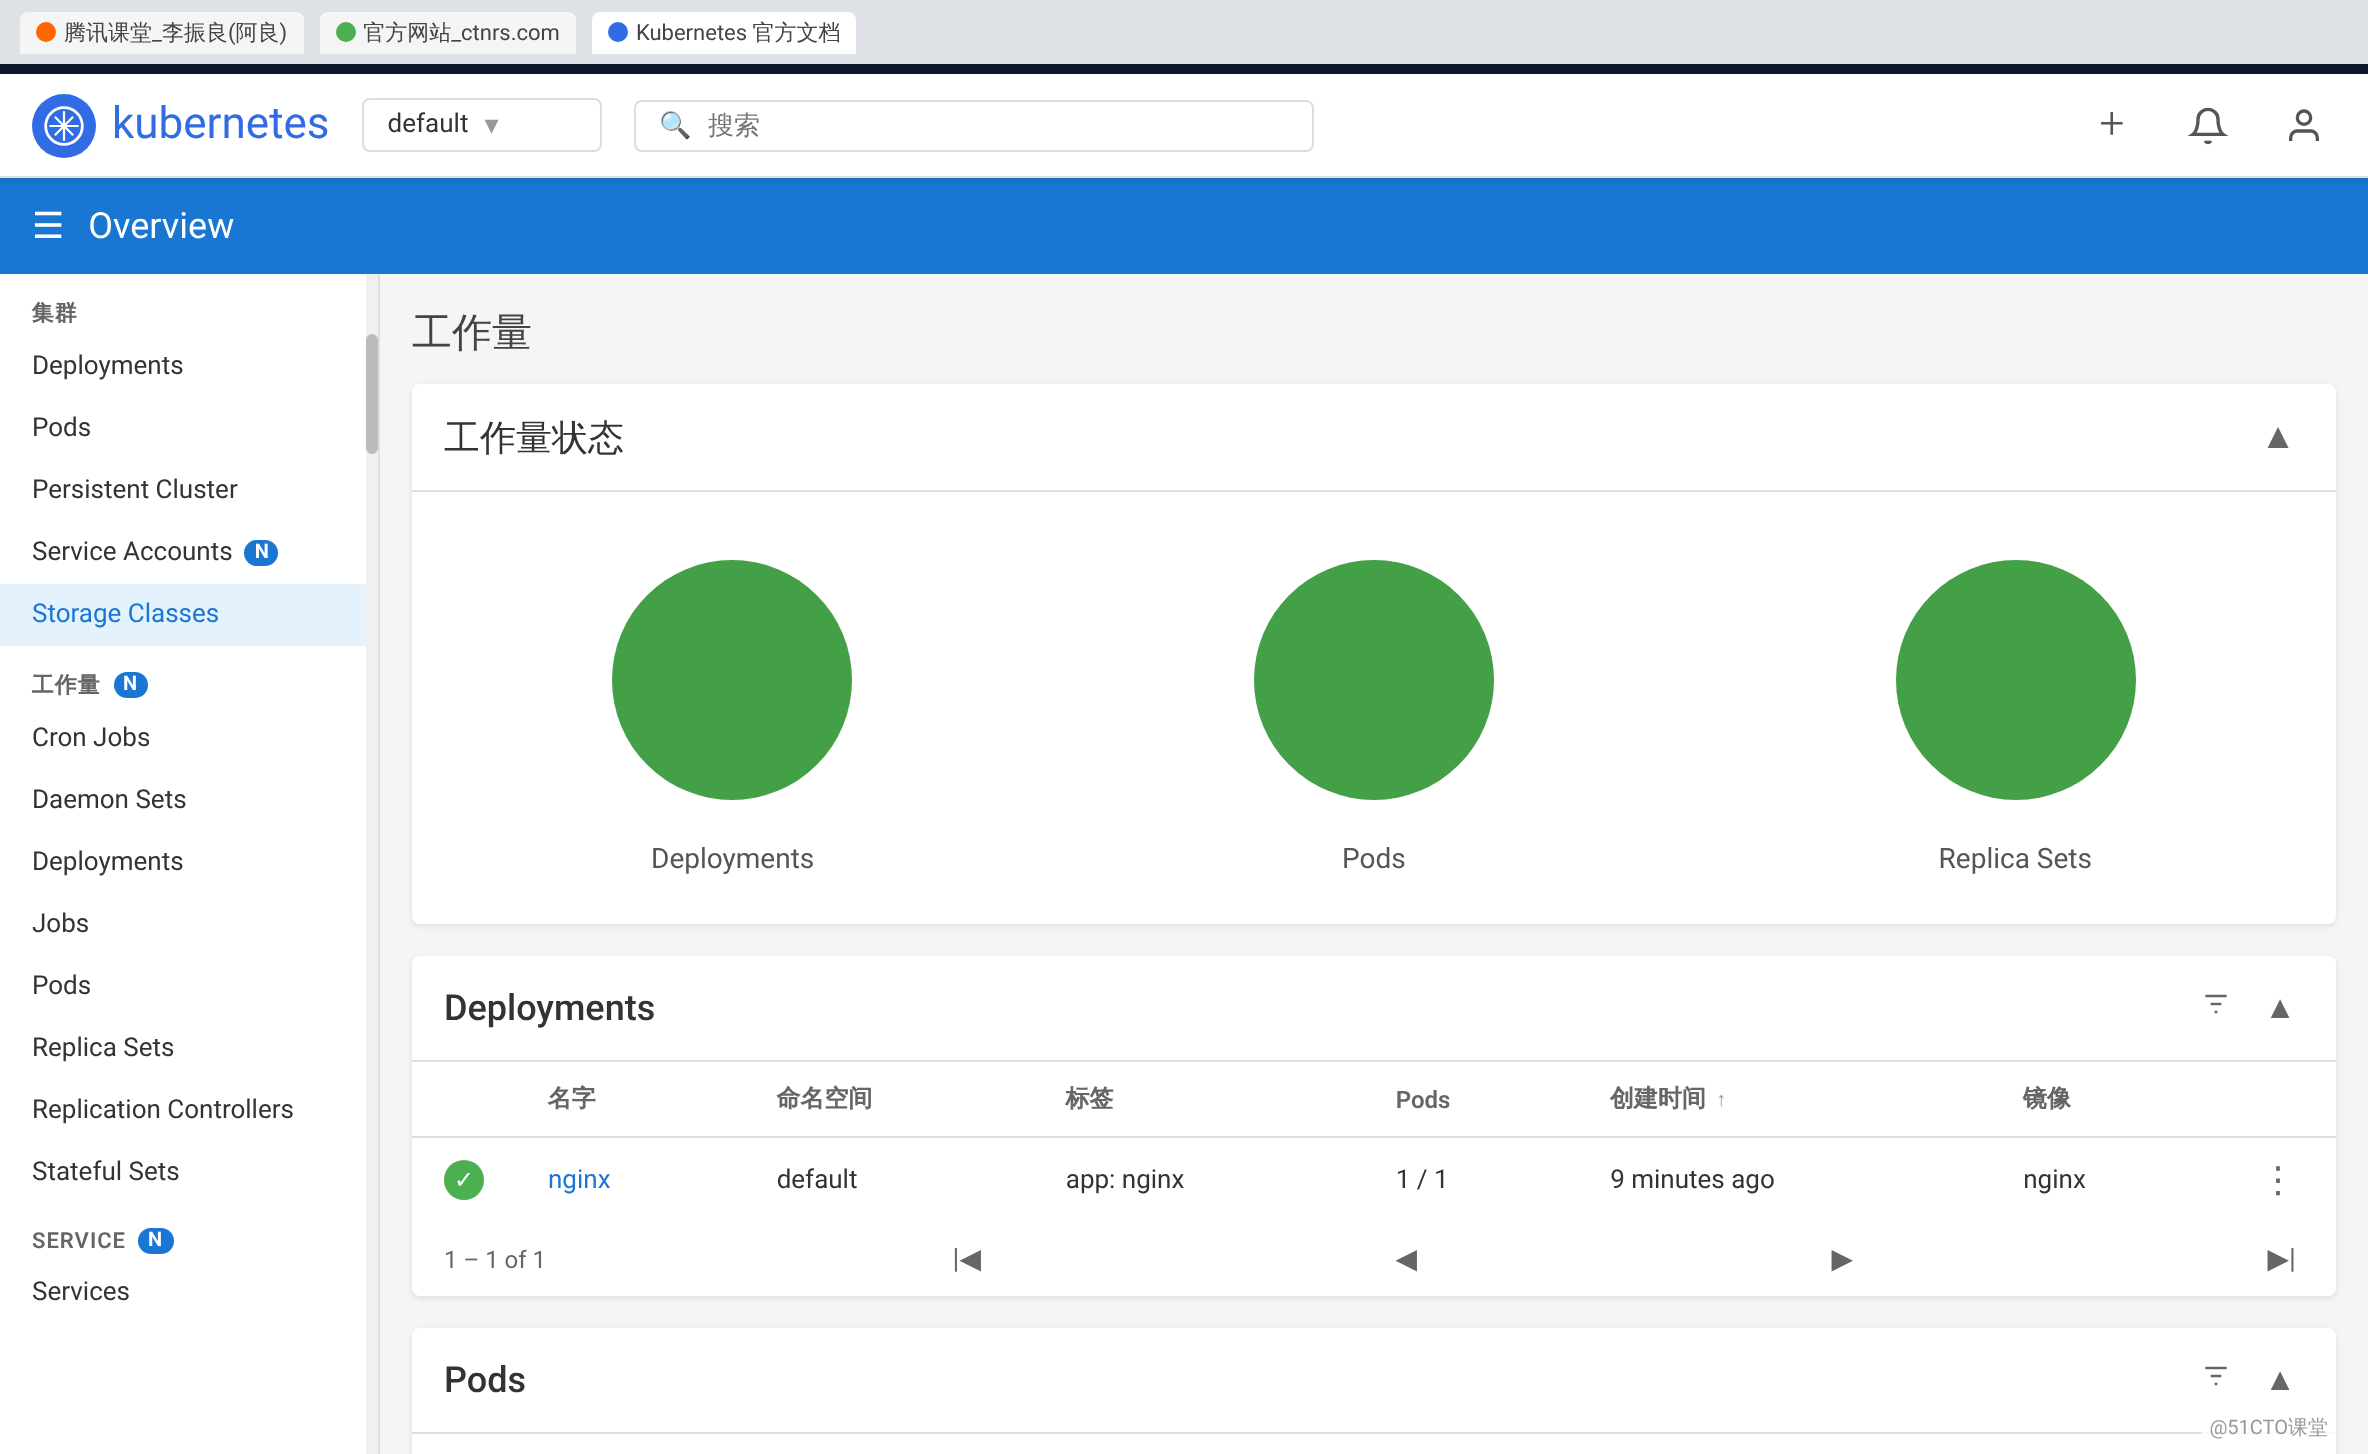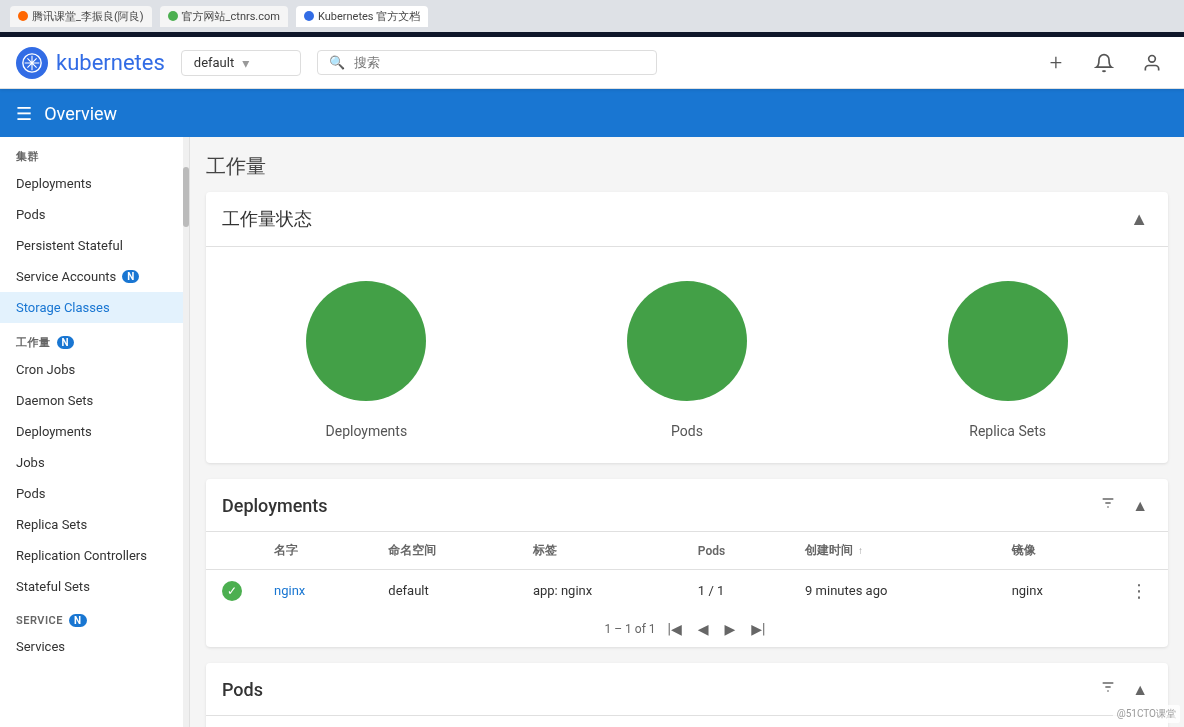--- a/index.html
+++ b/index.html
@@ -295,21 +295,21 @@
       border-radius: 50%;
       display: flex;
       align-items: center;
       justify-content: center;
       color: white;
       font-size: 12px;
     }
     .pagination {
       display: flex;
       align-items: center;
-      justify-content: center;
+      justify-content: space-between;
       padding: 8px 16px;
       gap: 8px;
       font-size: 12px;
       color: #666;
     }
     .pagination-btn {
       cursor: pointer;
       color: #666;
       padding: 2px 4px;
       font-size: 14px;
@@ -342,21 +342,21 @@
     .three-dots {
       cursor: pointer;
       color: #666;
       font-size: 18px;
       padding: 0 4px;
     }
 
     .watermark {
       position: fixed;
       bottom: 4px;
-      right: 4px;
+      right: 16px;
       font-size: 10px;
       color: #999;
       background: rgba(255,255,255,0.8);
       padding: 2px 4px;
       border-radius: 2px;
     }
   </style>
 </head>
 <body>
 
@@ -428,21 +428,21 @@
 
     <div class="sidebar-section-header">集群</div>
 
     <div class="sidebar-item">
       <span>Deployments</span>
     </div>
     <div class="sidebar-item">
       <span>Pods</span>
     </div>
     <div class="sidebar-item">
-      <span>Persistent Stateful</span>
+      <span>Persistent Cluster</span>
     </div>
     <div class="sidebar-item">
       <span>Service Accounts</span>
       <span class="n-badge">N</span>
     </div>
     <div class="sidebar-item active">
       <span>Storage Classes</span>
     </div>
 
     <div class="sidebar-section-header with-badge">

